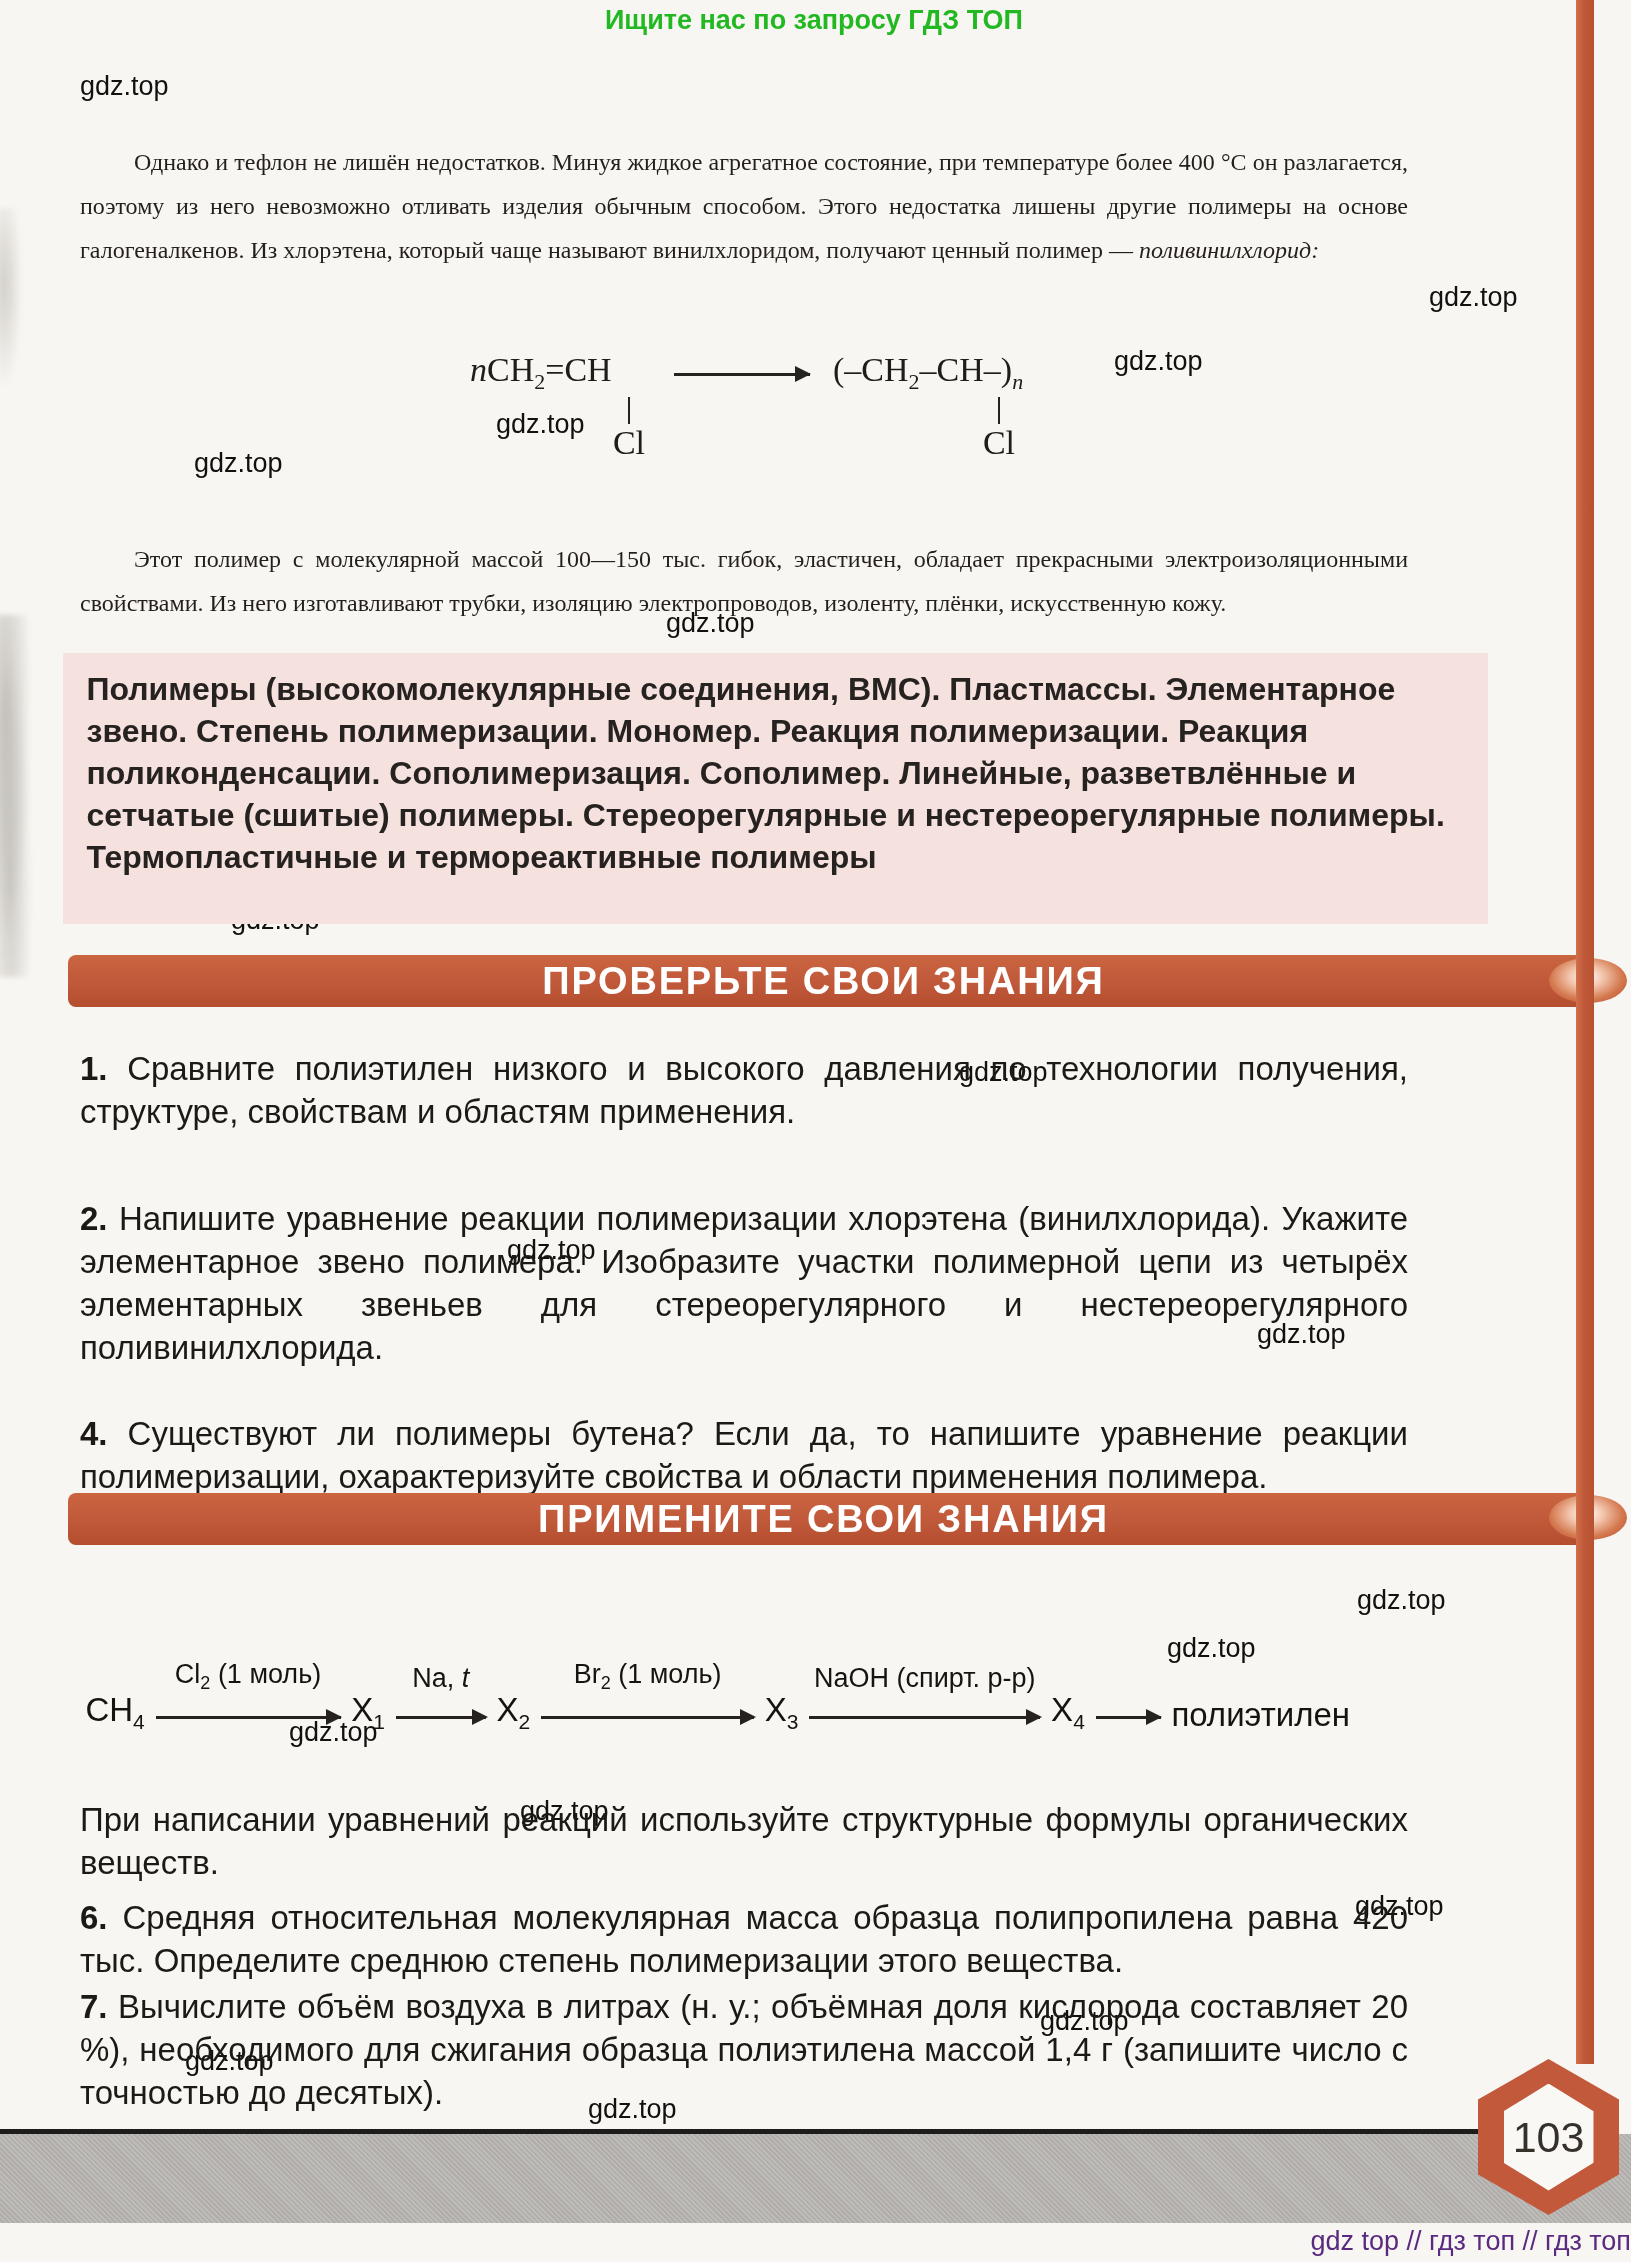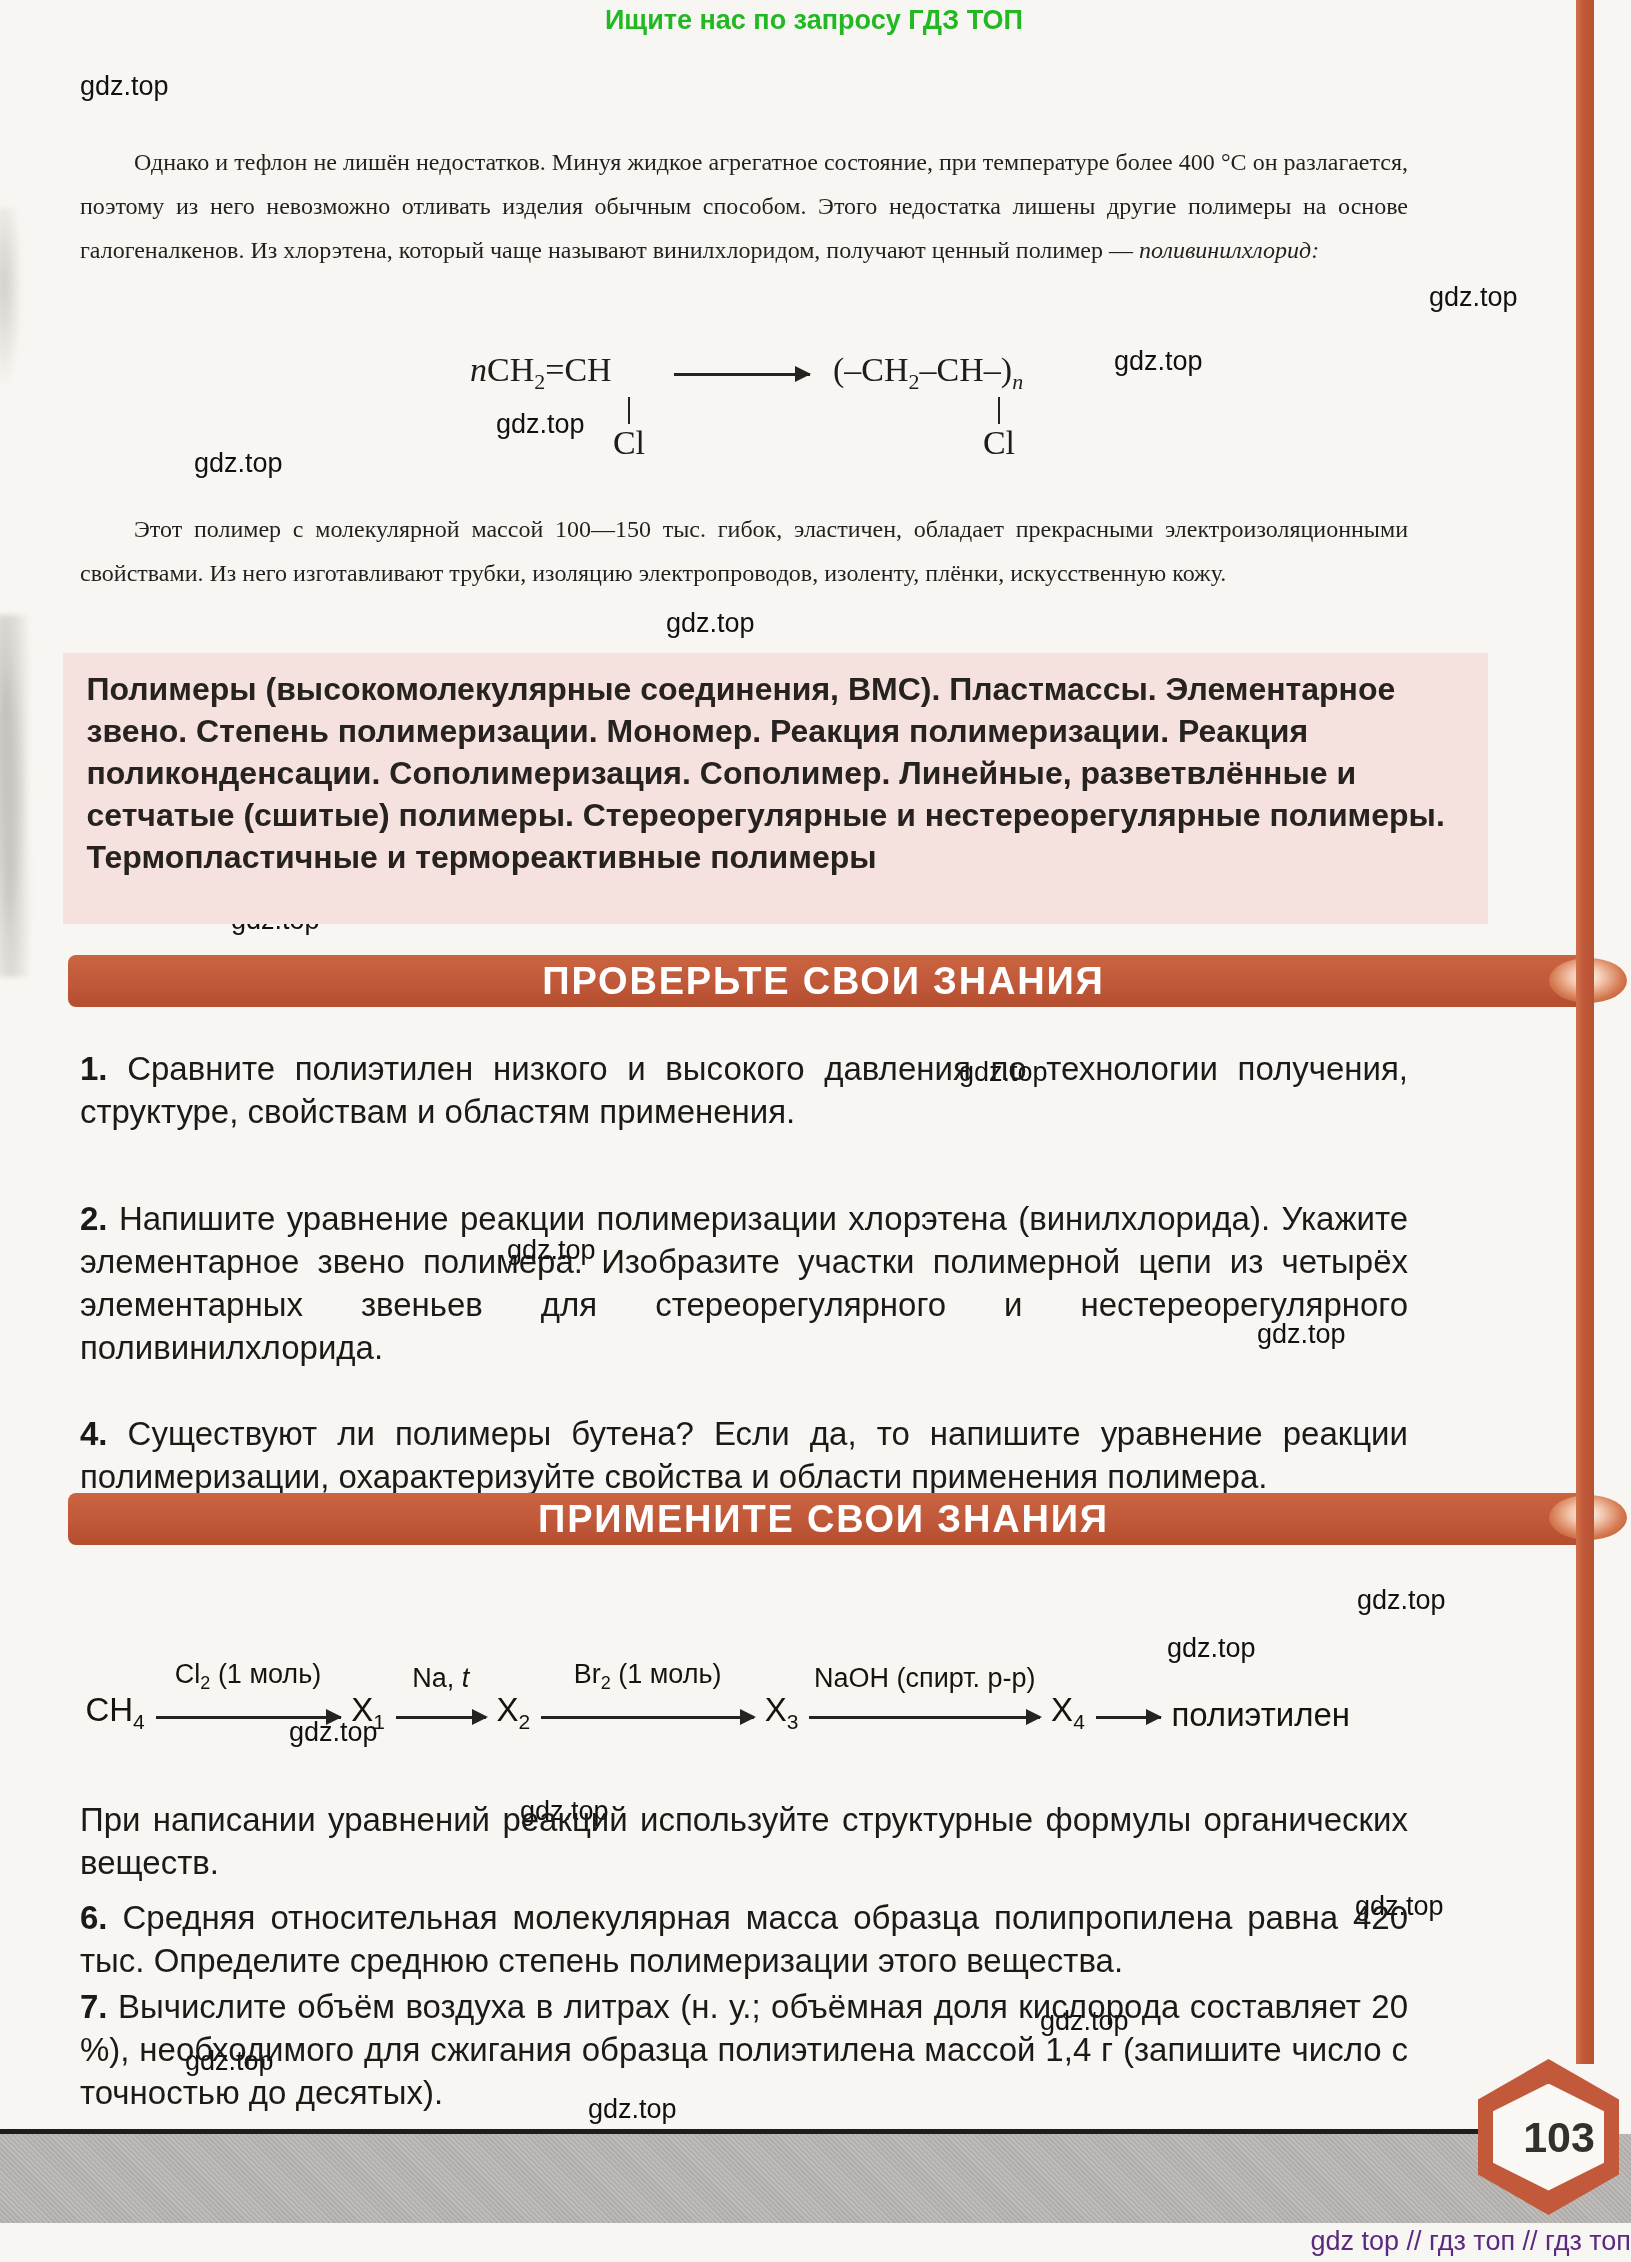--- a/index.html
+++ b/index.html
@@ -62,21 +62,21 @@
   .carrow{height:2.7px;background:#26221f;position:relative;margin-bottom:14.5px;}
   
   .gline{position:absolute;left:0;top:2129px;width:1485px;height:4.5px;background:#1e1d1c;}
   .gstrip{position:absolute;left:0;top:2134px;width:1631px;height:89px;background:#b7b4b1;
           background-image:repeating-linear-gradient(45deg,rgba(255,255,255,.10) 0 1.8px,rgba(0,0,0,.04) 1.8px 3.6px);}
   .badge{position:absolute;left:1478px;top:2059px;width:141px;height:156px;
          clip-path:polygon(50% 0,100% 26%,100% 74%,50% 100%,0 74%,0 26%);
          background:#c2593a;display:flex;align-items:center;justify-content:center;}
   .badge-inner{width:90px;height:107px;clip-path:polygon(50% 0,100% 26%,100% 74%,50% 100%,0 74%,0 26%);
          background:#faf8f5;display:flex;align-items:center;justify-content:center;
-         font-family:"Liberation Sans",sans-serif;font-weight:bold;font-size:43px;color:#353029;padding-left:21px;}
+         font-family:"Liberation Sans",sans-serif;font-weight:normal;font-size:43px;color:#353029;}
   .footer{position:absolute;left:0;top:2226px;width:1631px;text-align:right;
           font-family:"Liberation Sans",sans-serif;font-size:27px;color:#5a2a80;}
   
   .smudge{position:absolute;filter:blur(2.7px);pointer-events:none;}
   .smudge.s1{left:-9px;top:208px;width:33px;height:190px;
      background:radial-gradient(ellipse at 40% 40%,rgba(125,120,112,.30),transparent 65%);}
   .smudge.s2{left:-11px;top:615px;width:47px;height:362px;
      background:radial-gradient(ellipse at 35% 25%,rgba(120,115,108,.38),transparent 60%),
                 radial-gradient(ellipse at 45% 75%,rgba(120,115,108,.32),transparent 60%);}
 </style>
@@ -124,21 +124,21 @@
     <div class="farrow"></div>
     <div class="fgroup">
       <div class="frow"><span>(–CH</span><sub>2</sub><span>–CH–)</span><sub class="rsub">n</sub></div>
       <div class="fdrop" style="margin-left:145px;">
         <div class="fbar"></div>
         <div class="fcl">Cl</div>
       </div>
     </div>
   </div>
 
-  <p class="para indent" style="top:469px;margin-top:38px;">Этот полимер с молекулярной массой 100—150 тыс. гибок, эластичен, обладает прекрасными электроизоляционными свойствами. Из него изготавливают трубки, изоляцию электропроводов, изоленту, плёнки, искусственную кожу.</p>
+  <p class="para indent" style="top:499px;margin-top:38px;">Этот полимер с молекулярной массой 100—150 тыс. гибок, эластичен, обладает прекрасными электроизоляционными свойствами. Из него изготавливают трубки, изоляцию электропроводов, изоленту, плёнки, искусственную кожу.</p>
 
   <div class="keybox">Полимеры (высокомолекулярные соединения, ВМС). Пластмассы. Элементарное звено. Степень полимеризации. Мономер. Реакция полимеризации. Реакция поликонденсации. Сополимеризация. Сополимер. Линейные, разветвлённые и сетчатые (сшитые) полимеры. Стереорегулярные и нестереорегулярные полимеры. Термопластичные и термореактивные полимеры</div>
 
   <div class="banner" style="top:955px;">ПРОВЕРЬТЕ СВОИ ЗНАНИЯ</div>
   <div class="knob" style="left:1549px;top:958px;"></div>
 
   <p class="q" style="top:1014px;"><span class="qnum">1.</span> <span>Сравните полиэтилен низкого и высокого давления по технологии получения, структуре, свойствам и областям применения.</span></p>
   <p class="q" style="top:1164px;"><span class="qnum">2.</span> <span>Напишите уравнение реакции полимеризации хлорэтена (винилхлорида). Укажите элементарное звено полимера. Изобразите участки полимерной цепи из четырёх элементарных звеньев для стереорегулярного и нестереорегулярного поливинилхлорида.</span></p>
   <p class="q" style="top:1379px;"><span class="qnum">4.</span> <span>Существуют ли полимеры бутена? Если да, то напишите уравнение реакции полимеризации, охарактеризуйте свойства и области применения полимера.</span></p>
 

